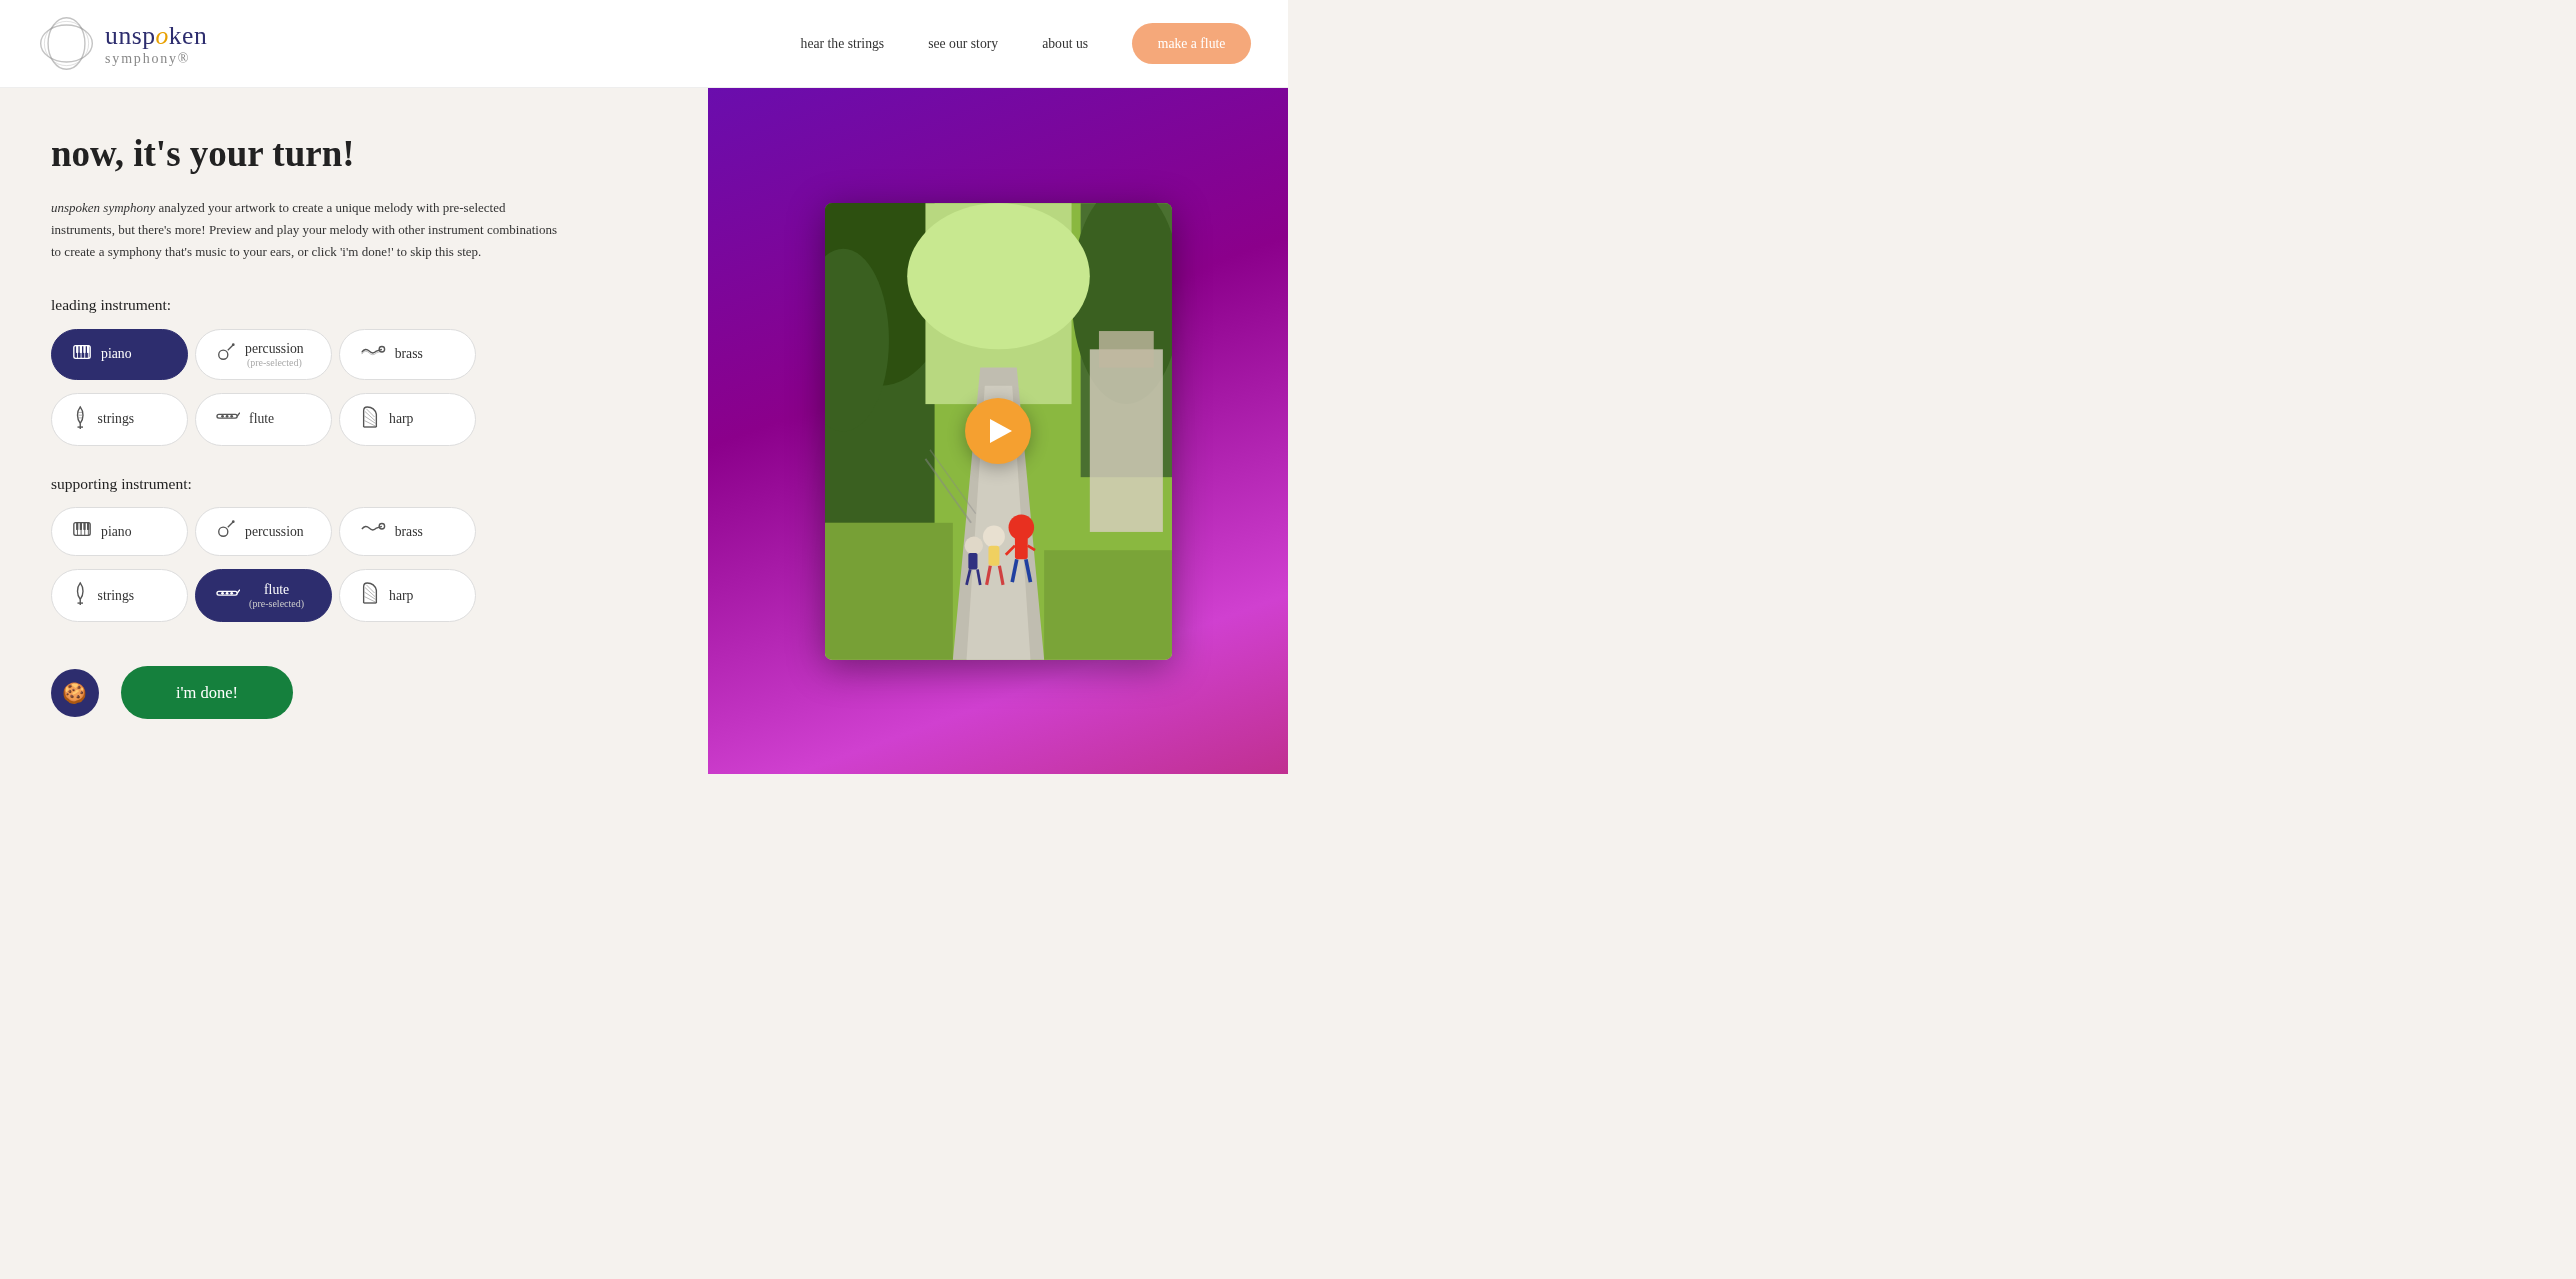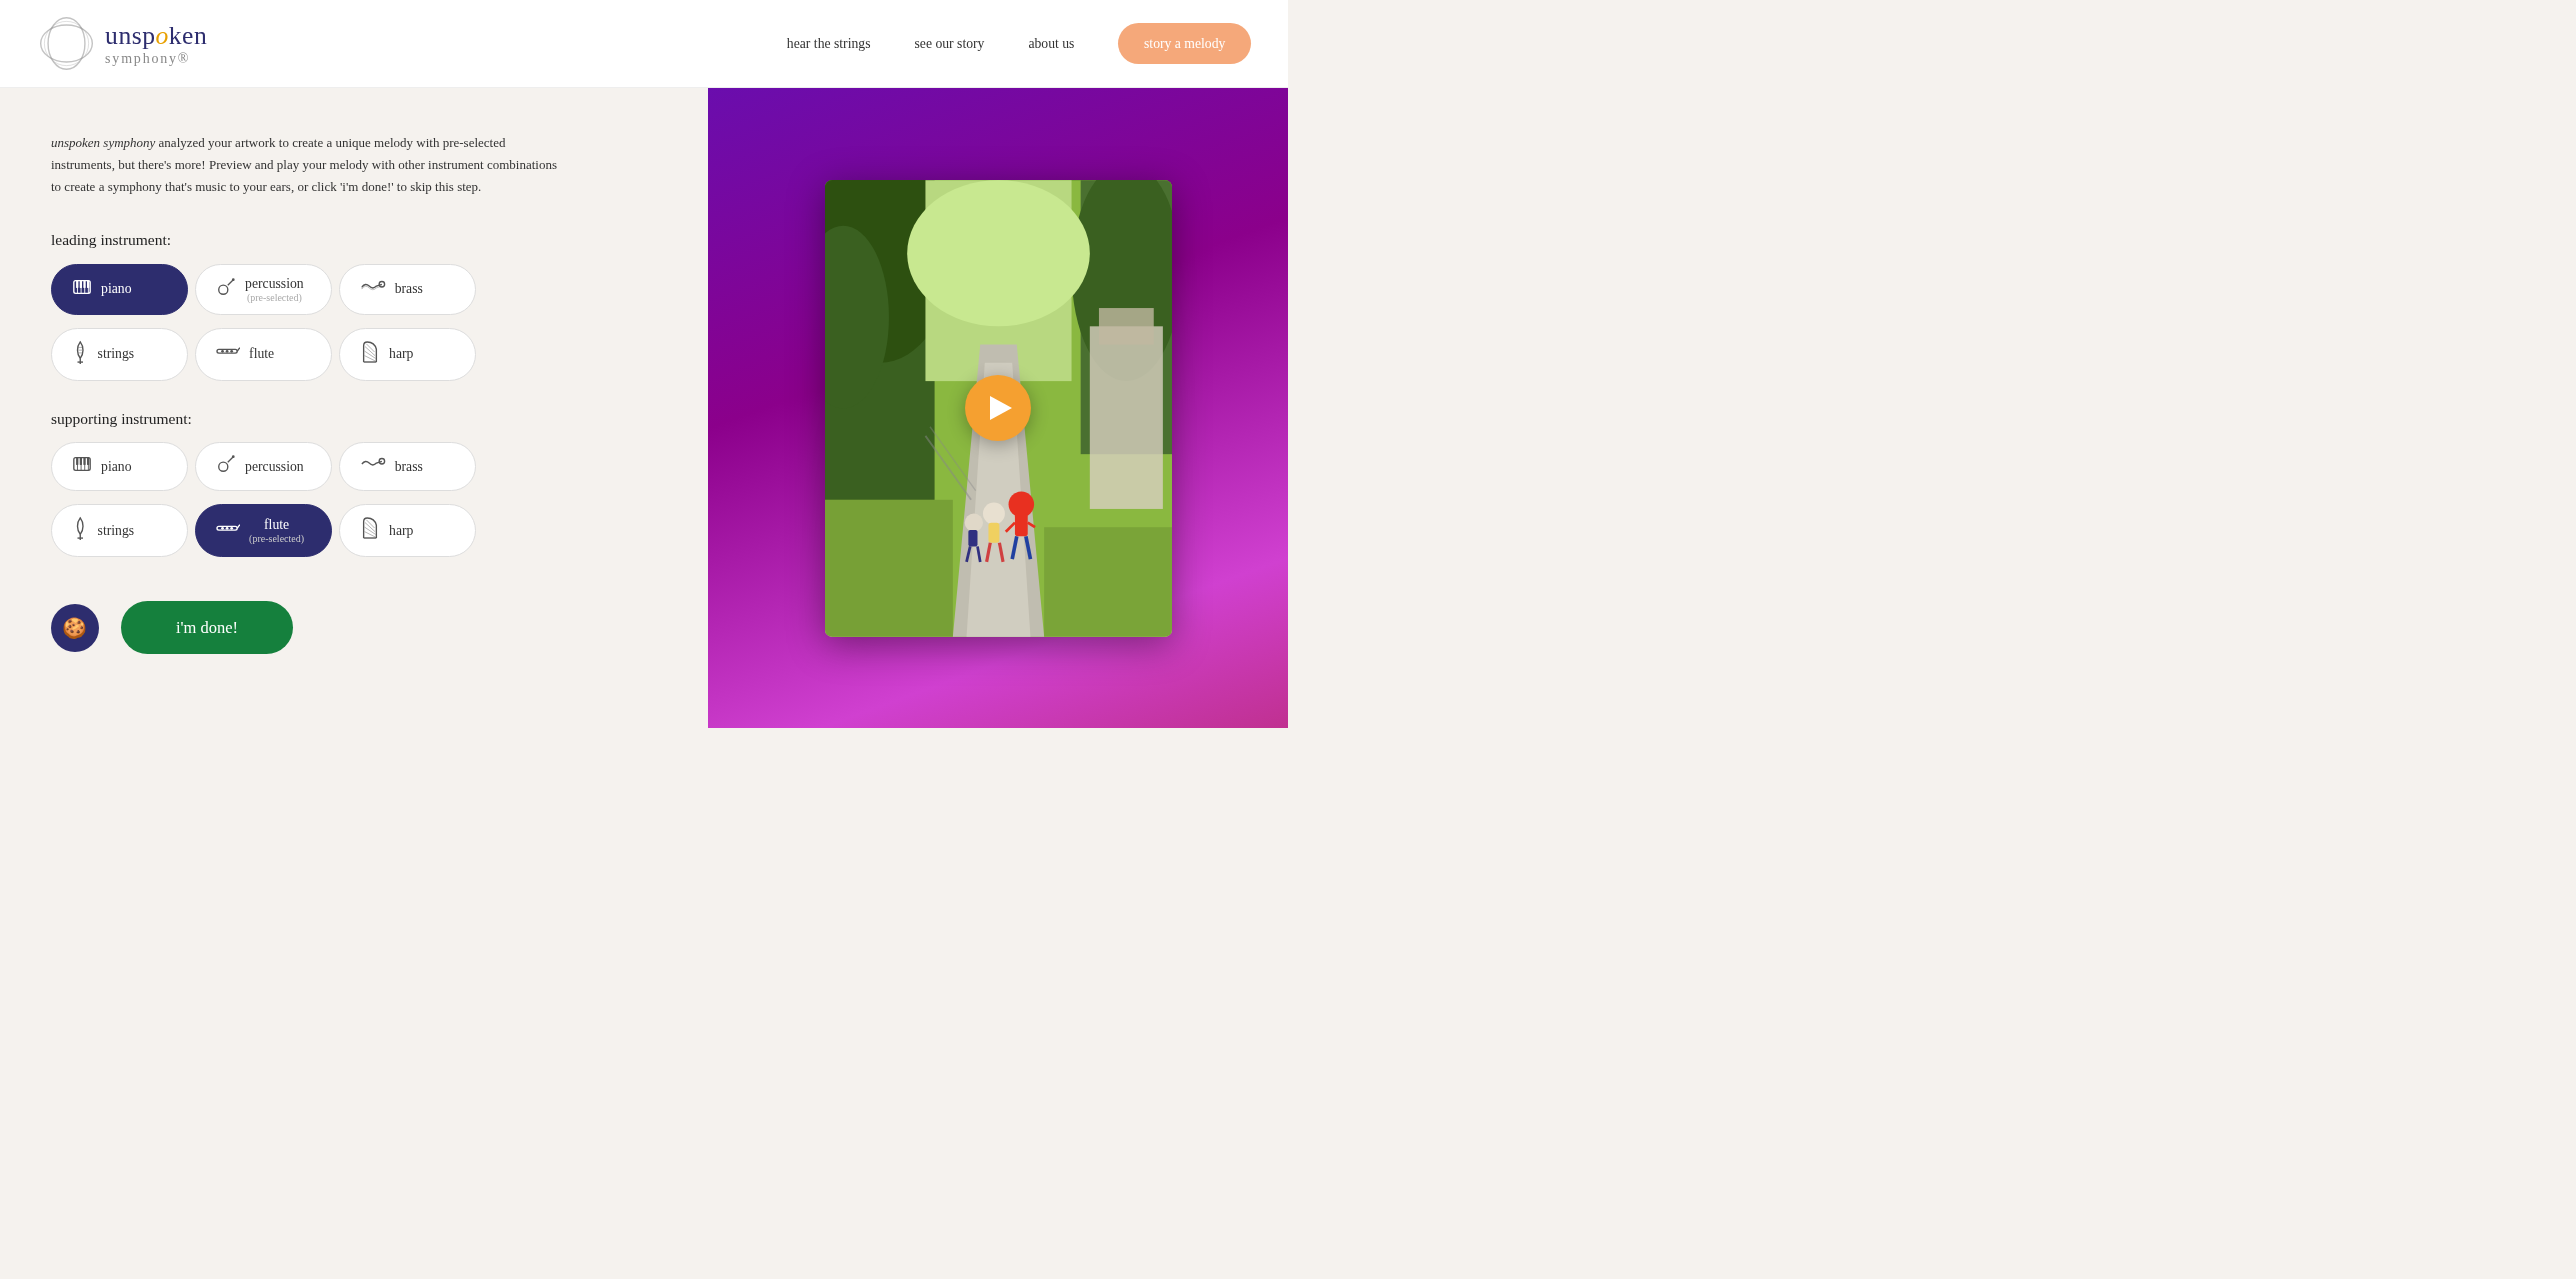--- a/index.html
+++ b/index.html
@@ -263,27 +263,28 @@
     </svg>
     <div class="logo-text-wrap">
       <span class="logo-title">unsp<span class="sp">o</span>ken</span>
       <span class="logo-subtitle">symphony®</span>
     </div>
   </div>
   <nav>
     <a href="#">hear the strings</a>
     <a href="#">see our story</a>
     <a href="#">about us</a>
-    <button class="btn-make-melody">story a melody</button>
+    <button class="btn-make-melody">make a flute</button>
   </nav>
 </header>
 
 <div class="main-layout">
 
   <div class="left-panel">
+    <h1 class="page-title">now, it's your turn!</h1>
 
     <p class="description">
       <em>unspoken symphony</em><span> analyzed your artwork to create a unique melody with pre-selected instruments, but there's more! Preview and play your melody with other instrument combinations to create a symphony that's music to your ears, or click 'i'm done!' to skip this step.</span>
     </p>
 
     <div>
       <div class="section-label">leading instrument:</div>
 
       <div class="instrument-row">
 

